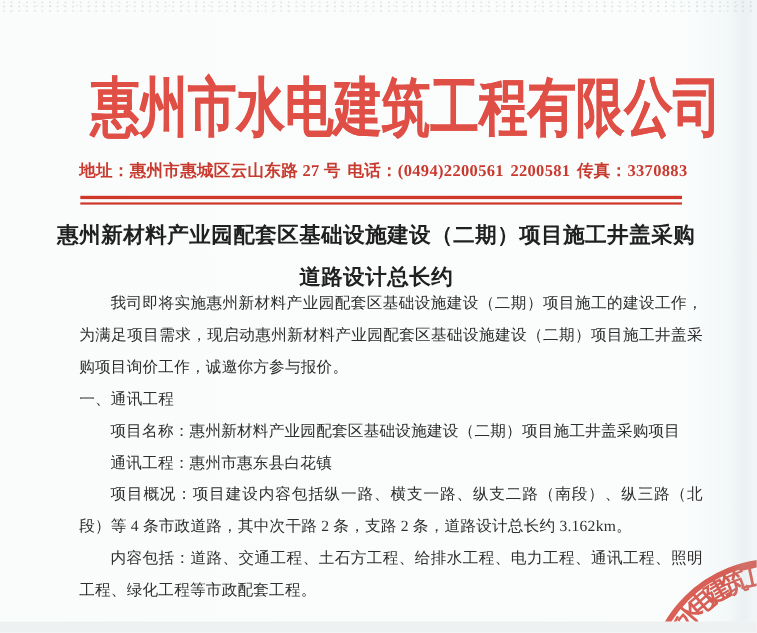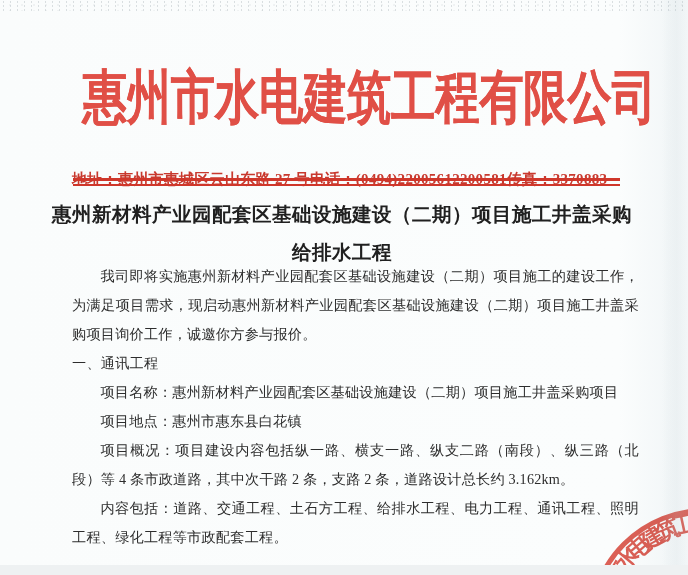--- a/index.html
+++ b/index.html
@@ -35,22 +35,22 @@
   .company-name{
     position:absolute;left:0;right:0;top:66px;margin:0;
     text-align:center;white-space:nowrap;
     font-size:58px;line-height:64px;font-weight:bold;
     color:#e04f46;
     transform:scaleX(.76);
     transform-origin:50% 50%;
     text-shadow:.5px 0 0 #e04f46;
   }
   .contact-line{
-    position:absolute;left:72px;right:63px;top:170px;
-    display:flex;justify-content:flex-start;align-items:baseline;
+    position:absolute;left:72px;right:63px;top:146px;
+    display:flex;justify-content:space-between;align-items:baseline;
     font-size:15px;font-weight:bold;color:#c8392e;
     white-space:nowrap;letter-spacing:.3px;
   }
   .letterhead-rule{
     position:absolute;left:73px;right:68px;top:178px;height:8px;
     border-top:3.5px solid #cf372b;
     border-bottom:2px solid #cf372b;
     box-sizing:border-box;
   }
   .notice-title{
@@ -100,28 +100,28 @@
     <span>地址：惠州市惠城区云山东路 27 号</span>
     <span>电话：(0494)2200561</span>
     <span>2200581</span>
     <span>传真：3370883</span>
   </div>
 
   <div class="letterhead-rule"></div>
 
   <h2 class="notice-title">
     <span>惠州新材料产业园配套区基础设施建设（二期）项目施工井盖采购</span><br>
-    <span>给排水工程</span>
+    <span>道路设计总长约</span>
   </h2>
 
   <div class="doc-body">
     <p class="indent">我司即将实施惠州新材料产业园配套区基础设施建设（二期）项目施工的建设工作，为满足项目需求，现启动惠州新材料产业园配套区基础设施建设（二期）项目施工井盖采购项目询价工作，诚邀你方参与报价。</p>
     <p>一、通讯工程</p>
     <p class="indent">项目名称：惠州新材料产业园配套区基础设施建设（二期）项目施工井盖采购项目</p>
-    <p class="indent">项目地点：惠州市惠东县白花镇</p>
+    <p class="indent">通讯工程：惠州市惠东县白花镇</p>
     <p class="indent">项目概况：项目建设内容包括纵一路、横支一路、纵支二路（南段）、纵三路（北段）等 4 条市政道路，其中次干路 2 条，支路 2 条，道路设计总长约 3.162km。</p>
     <p class="indent">内容包括：道路、交通工程、土石方工程、给排水工程、电力工程、通讯工程、照明工程、绿化工程等市政配套工程。</p>
   </div>
 
   <div class="seal">
     <div class="seal-ring"></div>
 
     <span class="seal-char" style="--a:-69deg">州</span>
     <span class="seal-char" style="--a:-59.5deg">市</span>
     <span class="seal-char" style="--a:-50deg">水</span>

